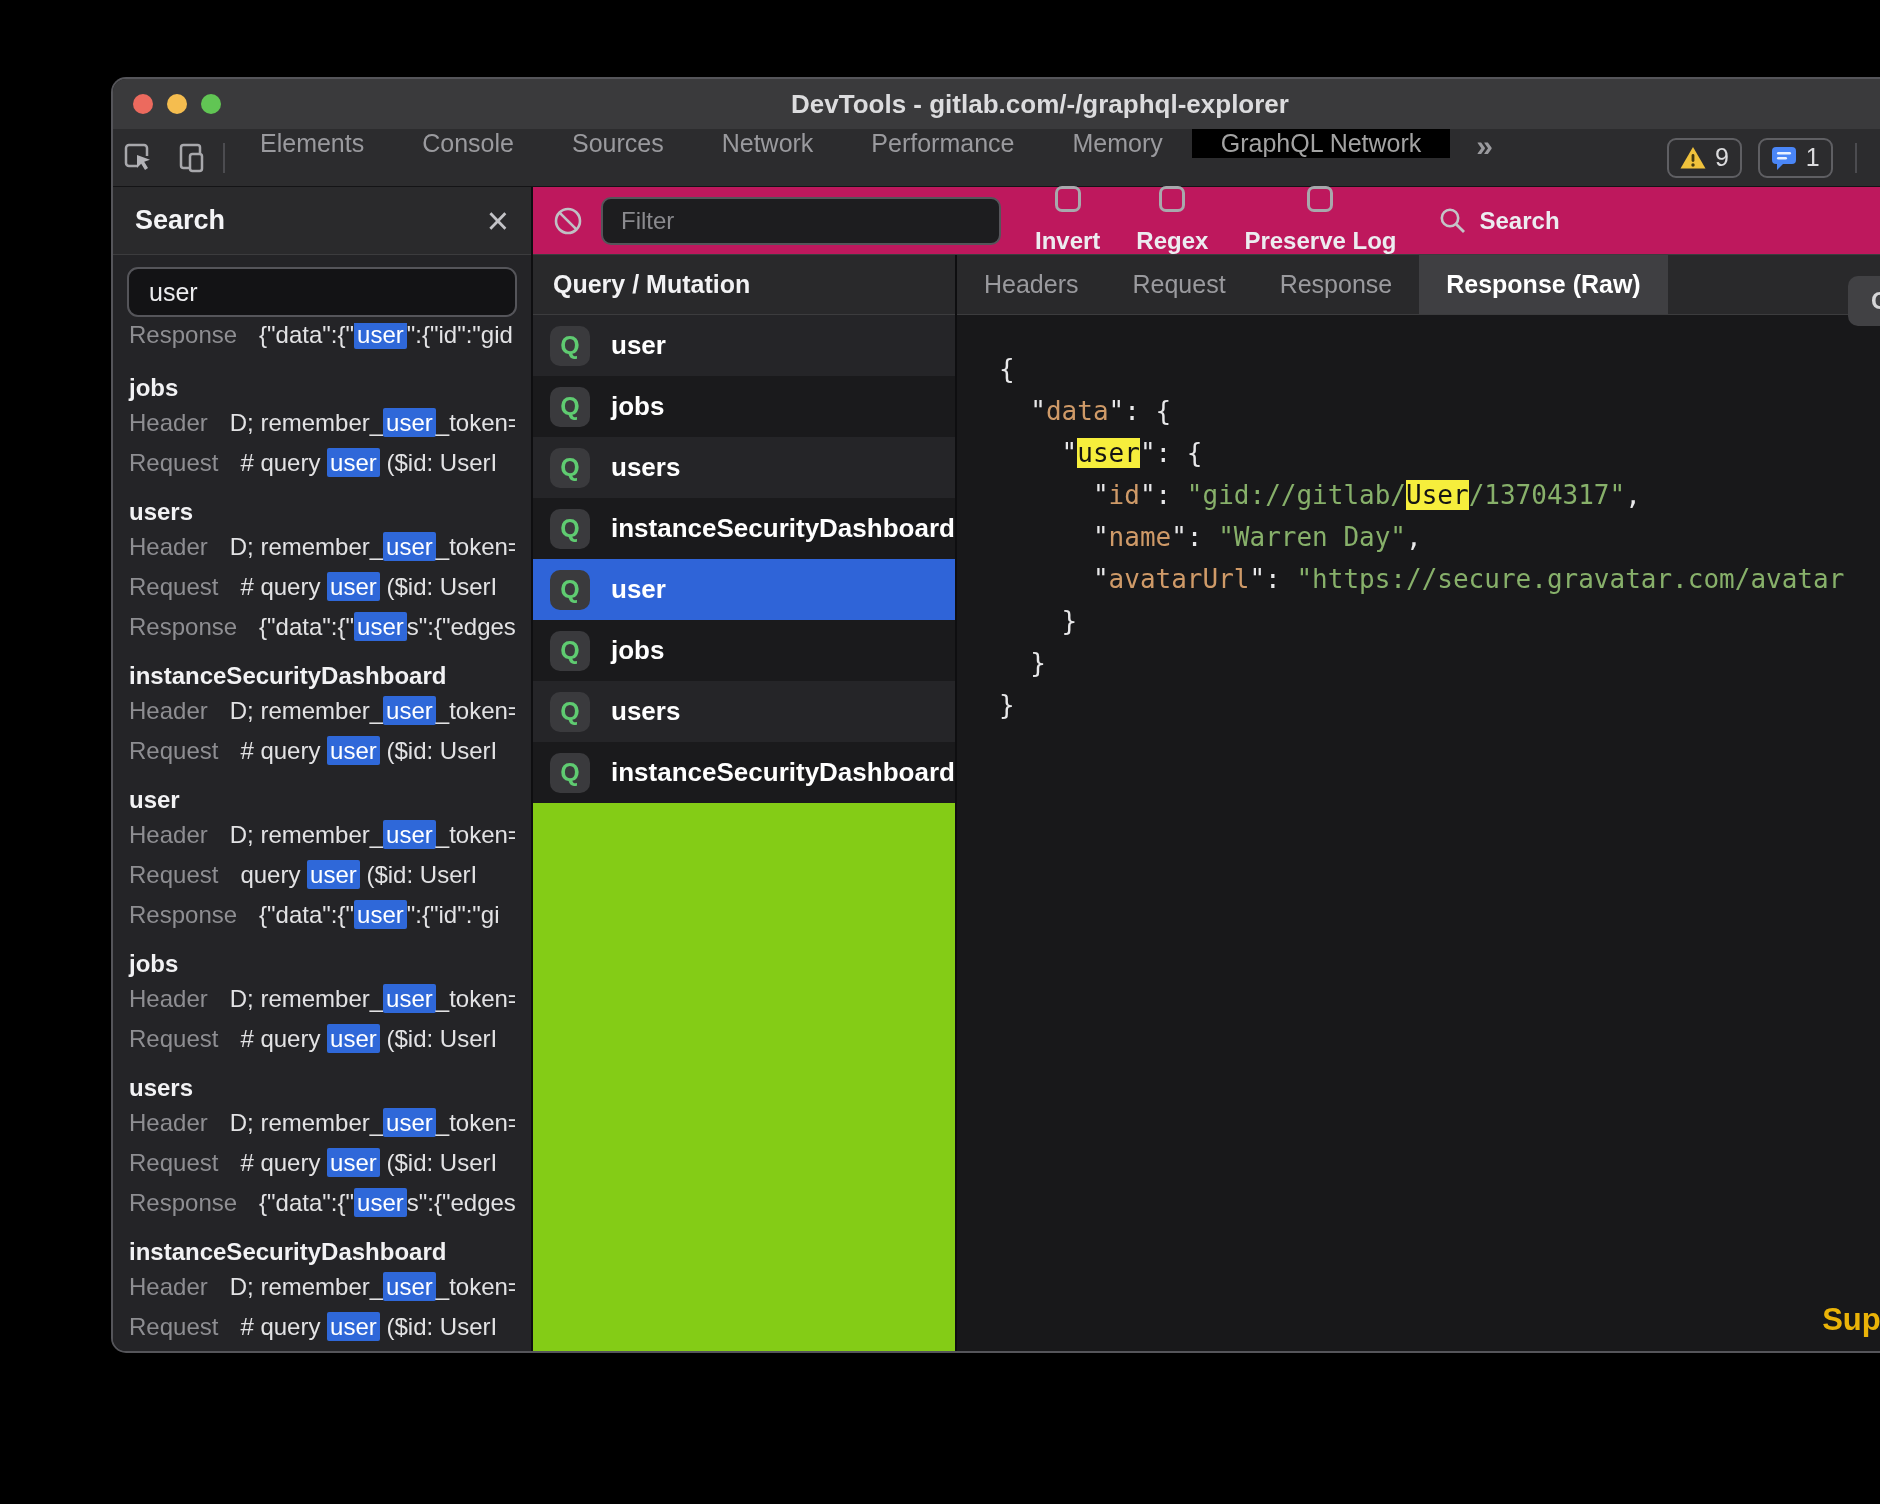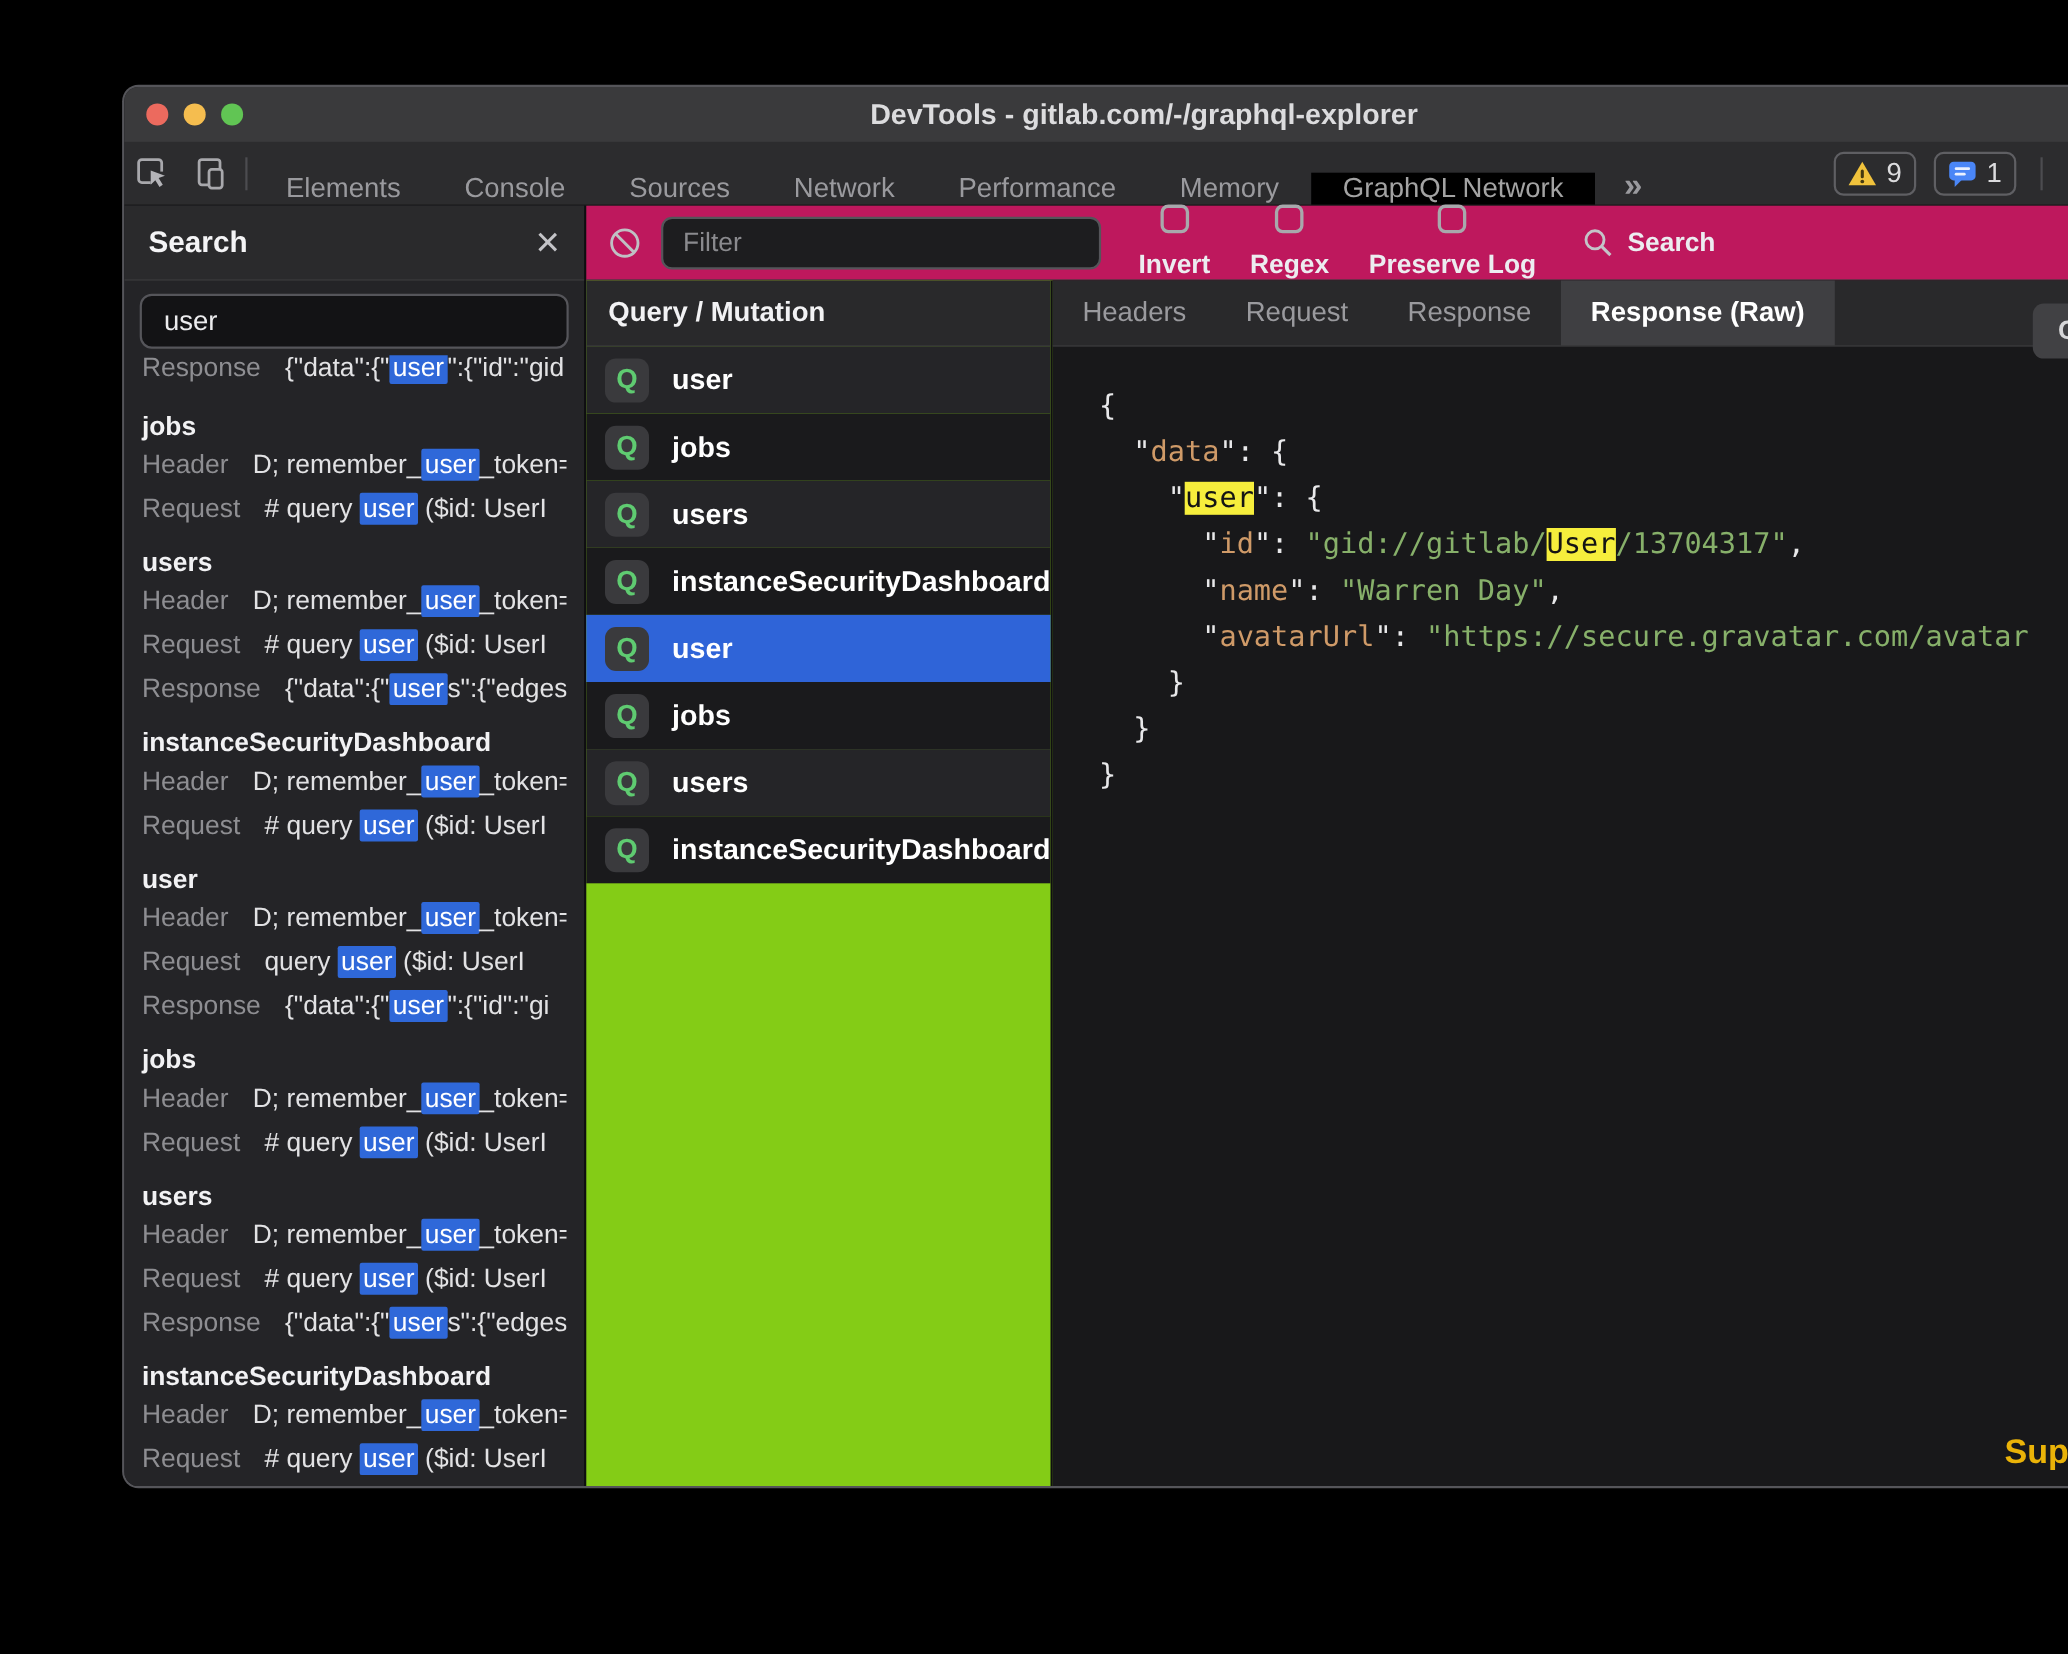--- a/index.html
+++ b/index.html
@@ -95,21 +95,21 @@
         <path d="M14 13 L27 17.8 L21.2 19.8 L25 26 L22 28 L18.2 21.8 L14 26 Z" fill="#b4b4b8"></path>
       </svg>
     </div>
     <div class="icon-btn">
       <svg width="32" height="32" viewBox="0 0 32 32">
         <rect x="6" y="3" width="19" height="23" rx="2.5" fill="none" stroke="#a8a8ac" stroke-width="2.5"></rect>
         <rect x="15" y="12" width="12" height="17" rx="2.5" fill="#2c2c2e" stroke="#a8a8ac" stroke-width="2.5"></rect>
       </svg>
     </div>
     <div class="tb-sep"></div>
-    <div id="main-tabs" style="display:flex;align-items:flex-end;">
+    <div id="main-tabs" style="display:flex;align-items:flex-start;">
         <div class="tab">Elements</div>
         <div class="tab">Console</div>
         <div class="tab">Sources</div>
         <div class="tab">Network</div>
         <div class="tab">Performance</div>
         <div class="tab">Memory</div>
         <div class="tab active">GraphQL Network</div>
         <div class="more">»</div>
       </div>
     <div class="tb-right">

